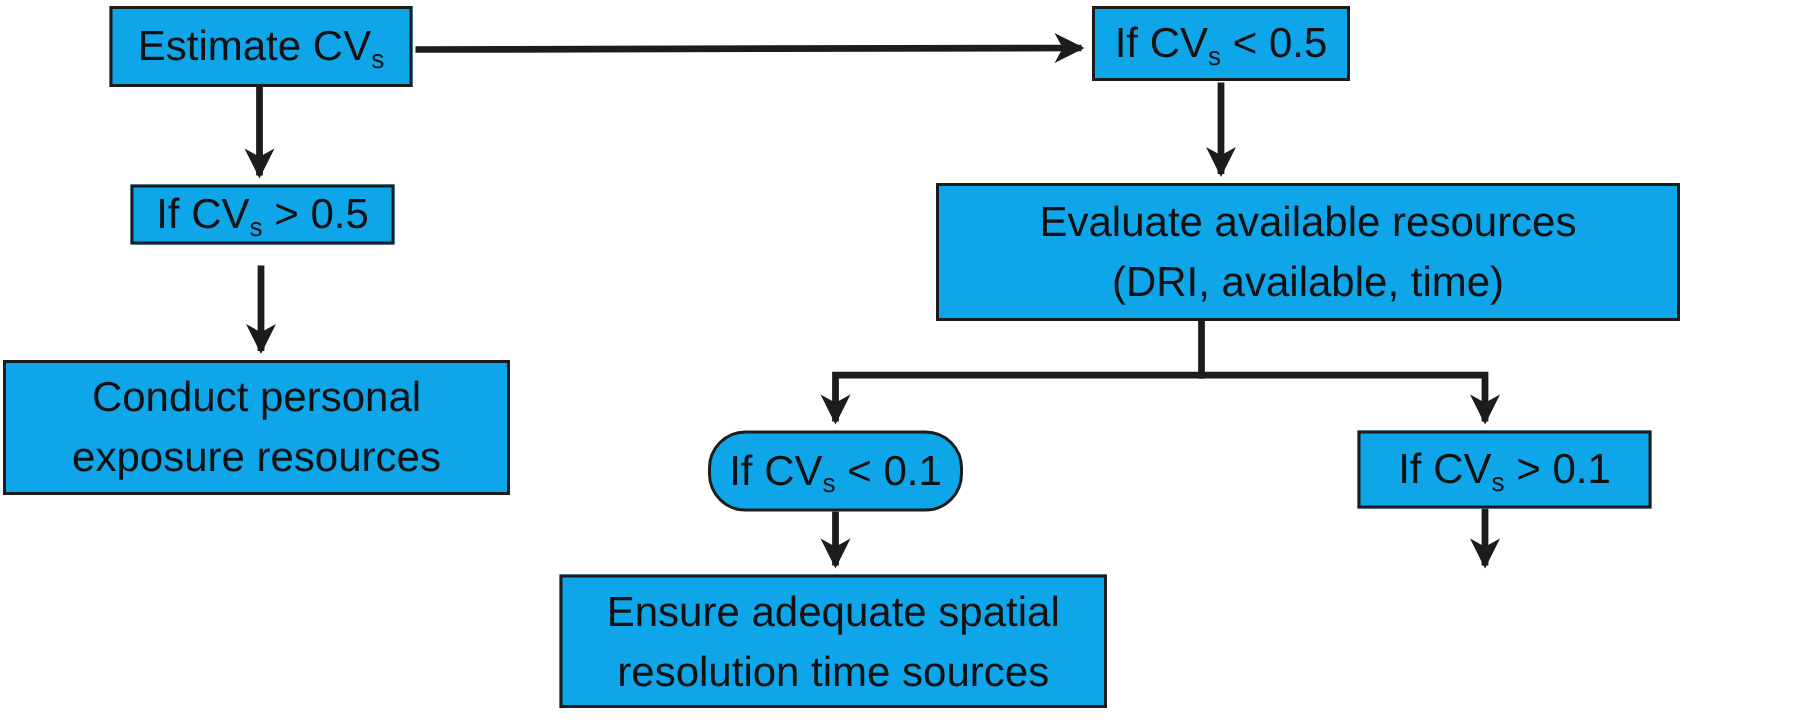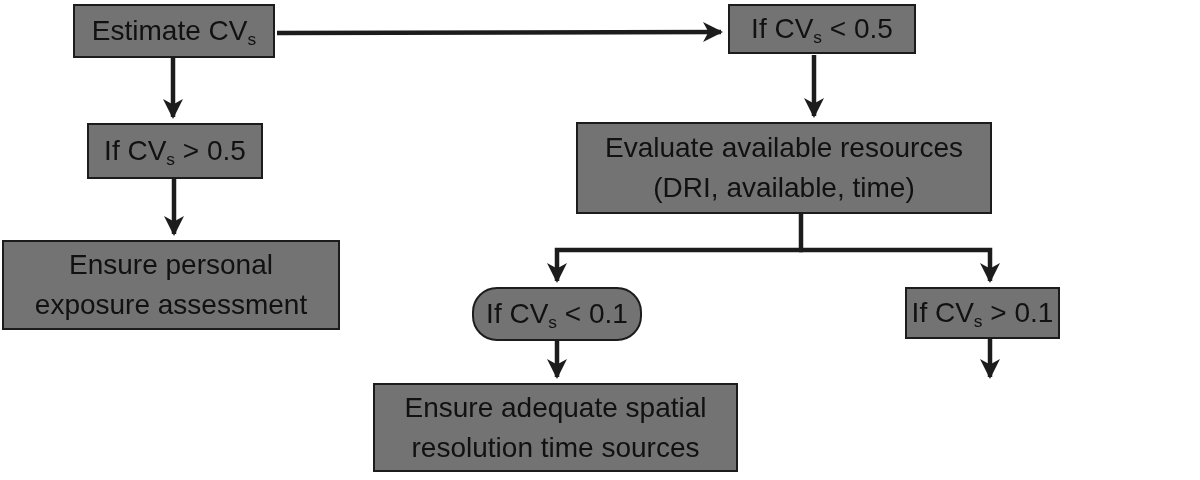--- a/index.html
+++ b/index.html
@@ -17,46 +17,46 @@
     overflow: hidden;
   }
   #edges {
     position: absolute;
     left: 0; top: 0;
     width: 1200px; height: 480px;
   }
   .node {
     position: absolute;
     box-sizing: border-box;
-    background: #737373;
+    background: #0ea5e9;
     border: 2.5px solid #1c1c1c;
     display: flex;
     flex-direction: column;
     align-items: center;
     justify-content: center;
     text-align: center;
     font-size: 28px;
     line-height: 40px;
     white-space: nowrap;
   }
   .node sub {
     font-size: 0.62em;
     line-height: 0;
     position: relative;
     top: 0.28em;
     vertical-align: baseline;
   }
   
   .n-estimate   { left: 73px;  top: 4px;   width: 202px; height: 54px; }
-  .n-if-lt-05   { left: 728px; top: 4px;   width: 188px; height: 50px; }
-  .n-if-gt-05   { left: 87px;  top: 123px; width: 176px; height: 56px; }
-  .n-evaluate   { left: 576px; top: 122px; width: 416px; height: 92px; }
+  .n-if-lt-05   { left: 728px; top: 4px;   width: 172px; height: 50px; }
+  .n-if-gt-05   { left: 87px;  top: 123px; width: 176px; height: 40px; }
+  .n-evaluate   { left: 624px; top: 122px; width: 496px; height: 92px; }
   .n-conduct    { left: 2px;   top: 240px; width: 338px; height: 90px; }
   .n-if-lt-01   { left: 472px; top: 287px; width: 170px; height: 54px; border-radius: 25px; }
-  .n-if-gt-01   { left: 905px; top: 287px; width: 155px; height: 52px; }
+  .n-if-gt-01   { left: 905px; top: 287px; width: 196px; height: 52px; }
   .n-ensure     { left: 373px; top: 383px; width: 365px; height: 89px; text-align: right; }
   .n-prioritize { left: 782px; top: 383px; width: 411px; height: 92px; }
 </style>
 </head>
 <body>
 
 <div id="canvas">
 
   <svg id="edges" viewBox="0 0 1200 480" xmlns="http://www.w3.org/2000/svg">
     <defs>
@@ -88,22 +88,22 @@
   <div class="node n-if-gt-05">
     <span><span>If CV</span><sub>s</sub><span> &gt; 0.5</span></span>
   </div>
 
   <div class="node n-evaluate">
     <span>Evaluate available resources</span>
     <span>(DRI, available, time)</span>
   </div>
 
   <div class="node n-conduct">
-    <span>Ensure personal</span>
-    <span>exposure assessment</span>
+    <span>Conduct personal</span>
+    <span>exposure resources</span>
   </div>
 
   <div class="node n-if-lt-01">
     <span><span>If CV</span><sub>s</sub><span> &lt; 0.1</span></span>
   </div>
 
   <div class="node n-if-gt-01">
     <span><span>If CV</span><sub>s</sub><span> &gt; 0.1</span></span>
   </div>
 

